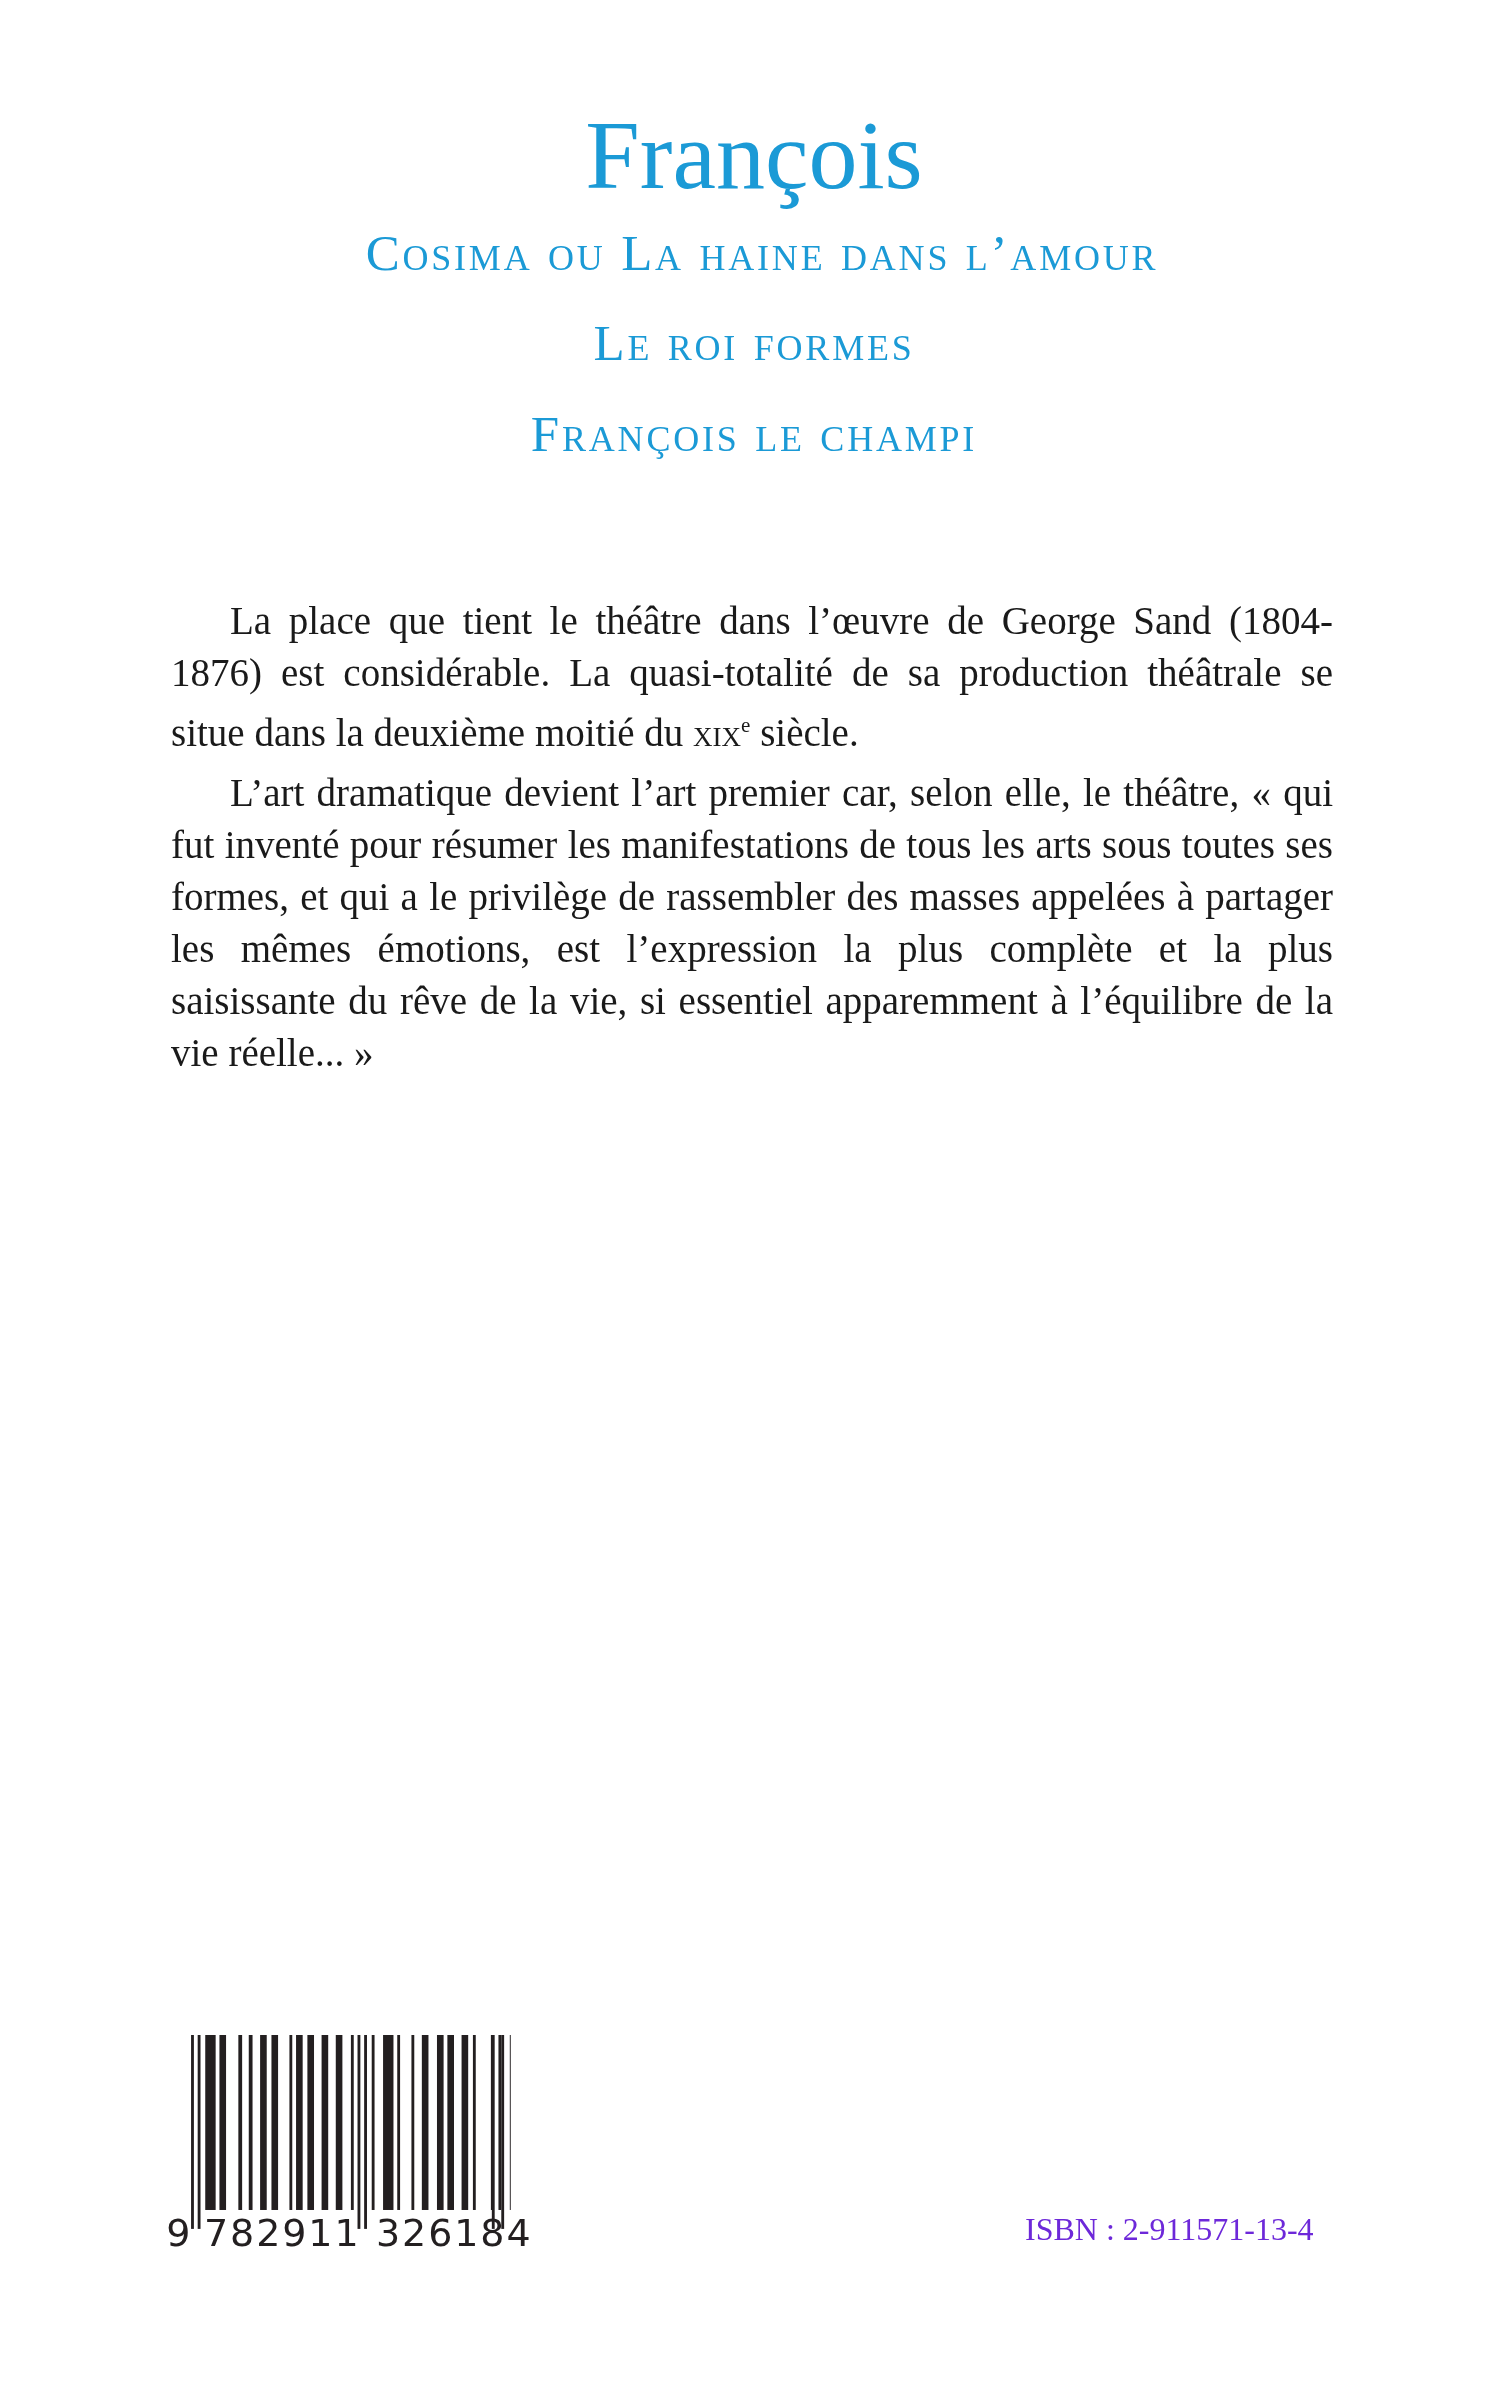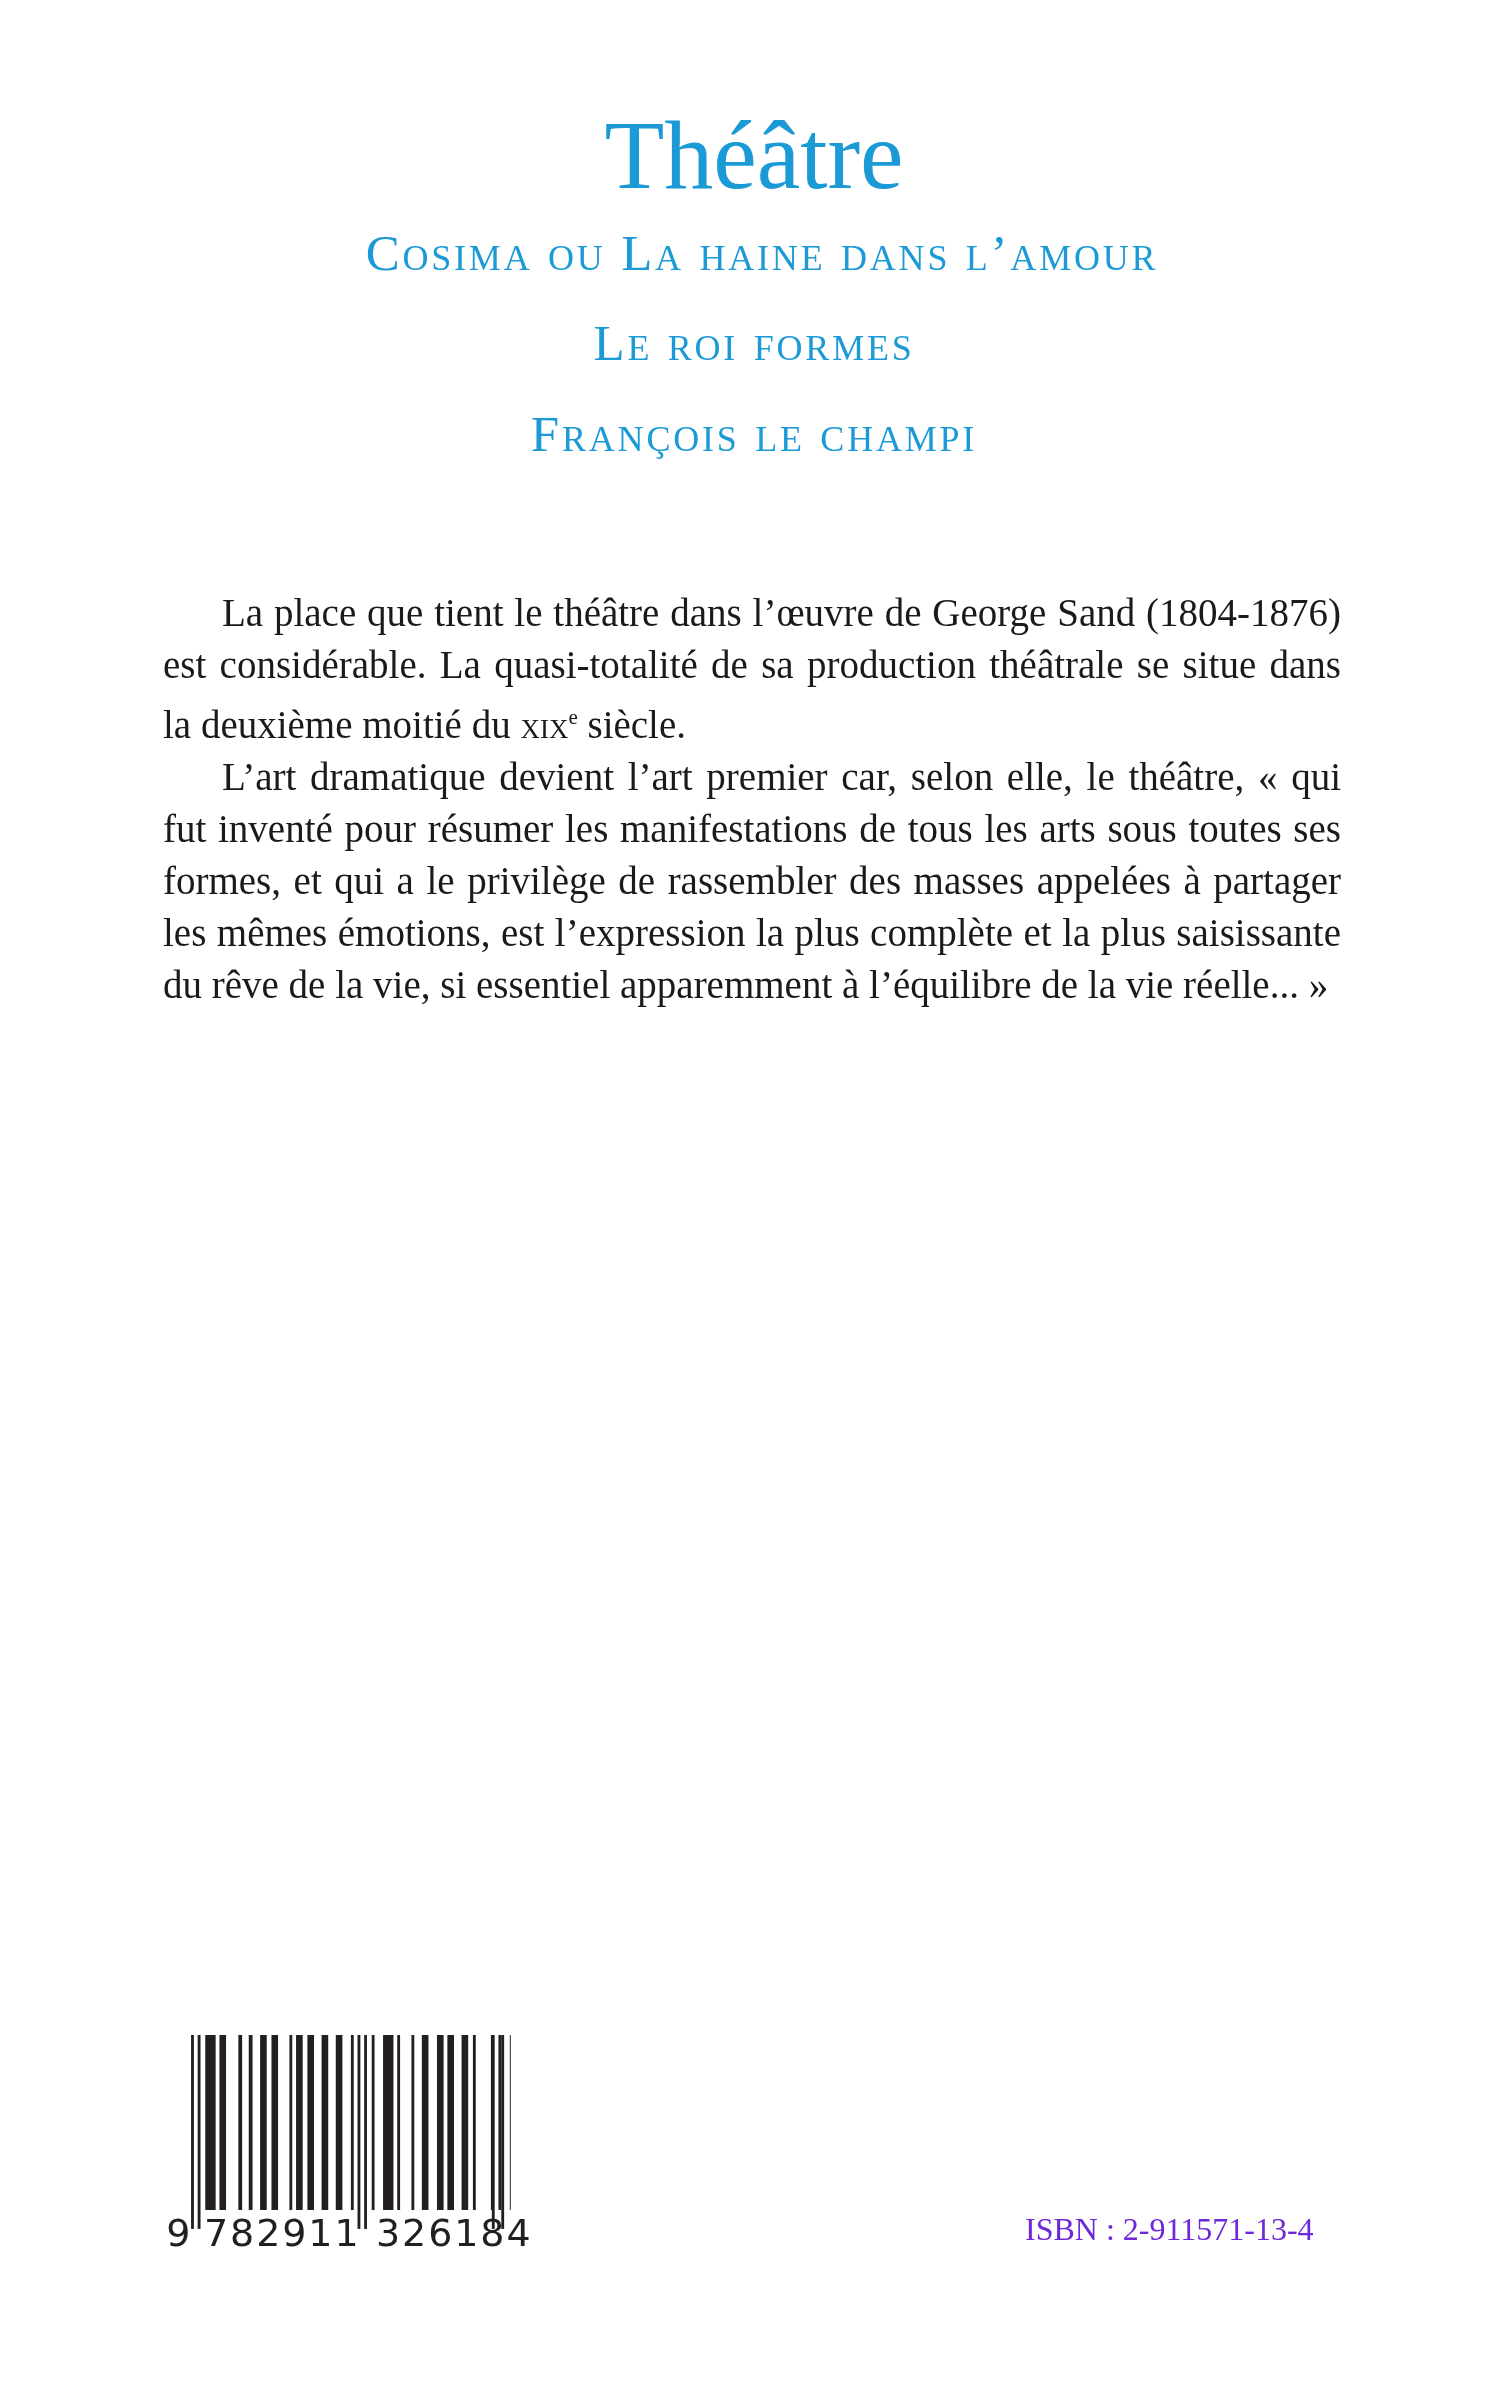--- a/index.html
+++ b/index.html
@@ -1,29 +1,29 @@
 <!DOCTYPE html>
 <html style="font-size:15px"><head>
 <meta charset="utf-8">
 <style>
   html, body { margin:0; padding:0; background:#ffffff; }
   body { width:1508px; height:2402px; position:relative; overflow:hidden; font-family:"Liberation Serif", "DejaVu Serif", serif; }
   .title { position:absolute; left:0; width:1508px; top:106px; text-align:center; color:#1b9ad6; font-size:98px; line-height:98px; }
   .sub { position:absolute; left:0; width:1508px; text-align:center; color:#1b9ad6; font-size:51px; font-variant:small-caps; letter-spacing:2.8px; line-height:57px; }
   .body-text { position:absolute; left:163px; width:1178px; top:587px; color:#1a1a1a; font-size:39px; line-height:52px; text-align:justify; }
-  .body-text p { margin:0; text-indent:59px; }
+  .body-text p { margin:8px; text-indent:59px; }
   .sc { font-variant:small-caps; }
   .barcode { position:absolute; left:170px; top:2035px; width:341px; height:227px; }
   .barcode svg { display:block; }
   .isbn { position:absolute; left:1025px; top:2207px; color:#6d28d9; font-size:32px; line-height:45px; white-space:nowrap; }
 </style>
 </head>
 <body>
 
-<div class="title">Théâtre</div>
+<div class="title">François</div>
 <div class="sub" style="top:225px;padding-left:8px;">Cosima ou La haine dans l’amour</div>
 <div class="sub" style="top:315px;">Le roi formes</div>
 <div class="sub" style="top:406px;">François le champi</div>
 
 <div class="body-text">
   <p><span>La place que tient le théâtre dans l’œuvre de George Sand (1804-1876) est considérable. La quasi-totalité de sa production théâtrale se situe dans la deuxième moitié du </span><span class="sc">xix</span><sup style="font-size:21px;">e</sup><span> siècle.</span></p>
   <p>L’art dramatique devient l’art premier car, selon elle, le théâtre, « qui fut inventé pour résumer les manifestations de tous les arts sous toutes ses formes, et qui a le privilège de rassembler des masses appelées à partager les mêmes émotions, est l’expression la plus complète et la plus saisissante du rêve de la vie, si essentiel apparemment à l’équilibre de la vie réelle... »</p>
 </div>
 
 <div class="barcode">

